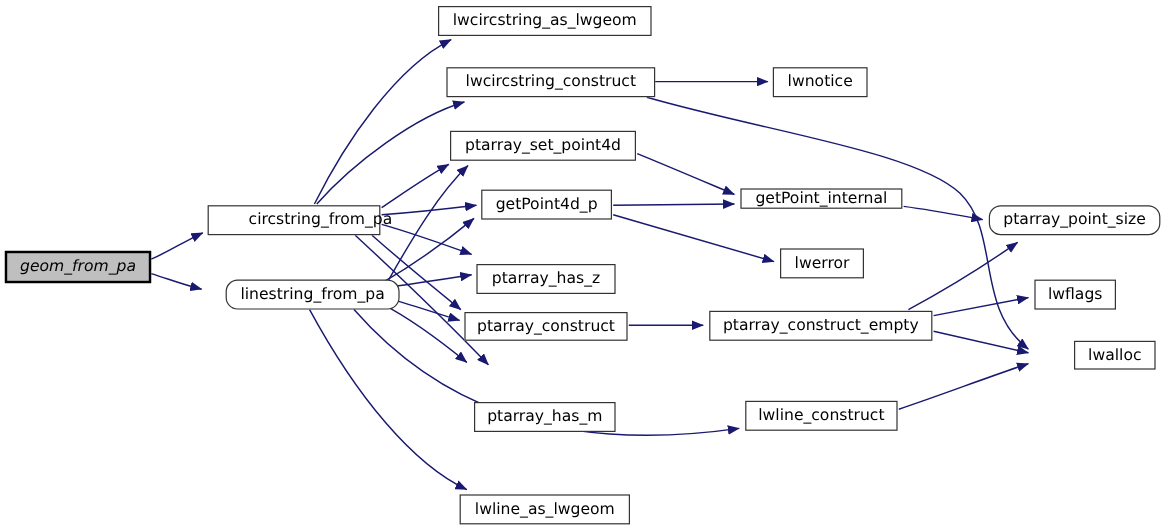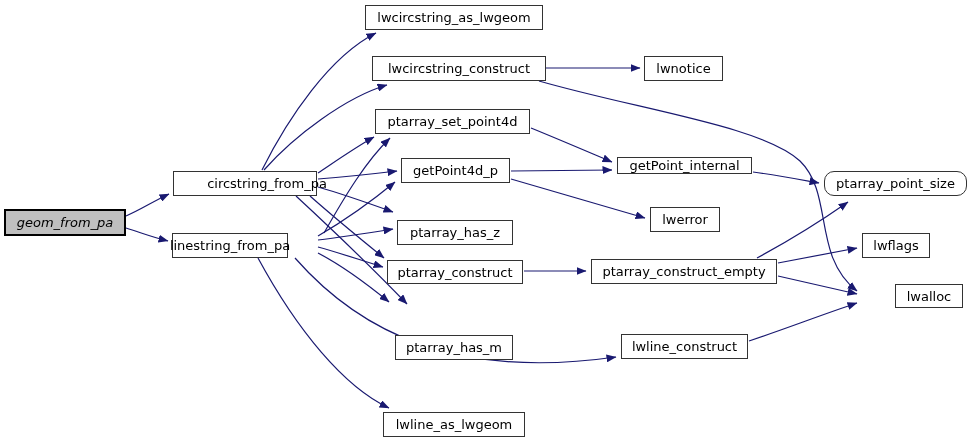--- a/index.html
+++ b/index.html
@@ -72,21 +72,21 @@
     <path d="M753,172 C776,175 797,179 819,183" marker-end="url(#arrow)"></path>
     <path d="M524,271 L586,271" marker-end="url(#arrow)"></path>
     <path d="M757,258 C783,244 818,223 848,202" marker-end="url(#arrow)"></path>
     <path d="M778,263 C805,258 831,253 857,248" marker-end="url(#arrow)"></path>
     <path d="M778,276 C805,282 831,288 857,294" marker-end="url(#arrow)"></path>
     <path d="M749,341 C785,329 821,315 857,303" marker-end="url(#arrow)"></path>
   </svg>
 
   <div class="node highlight" style="left:4px;top:209px;width:122px;height:27px;">geom_from_pa</div>
   <div class="node" style="left:173px;top:171px;width:144px;height:25px;padding-left:44px;">circstring_from_pa</div>
-  <div class="node" style="left:172px;top:233px;width:116px;height:25px;">linestring_from_pa</div>
+  <div class="node" style="left:188px;top:233px;width:145px;height:25px;border-radius:10px;">linestring_from_pa</div>
   <div class="node" style="left:365px;top:5px;width:178px;height:25px;">lwcircstring_as_lwgeom</div>
   <div class="node" style="left:372px;top:56px;width:174px;height:25px;">lwcircstring_construct</div>
   <div class="node" style="left:644px;top:56px;width:79px;height:25px;">lwnotice</div>
   <div class="node" style="left:375px;top:109px;width:155px;height:25px;">ptarray_set_point4d</div>
   <div class="node" style="left:401px;top:158px;width:109px;height:25px;">getPoint4d_p</div>
   <div class="node" style="left:617px;top:157px;width:135px;height:17px;">getPoint_internal</div>
   <div class="node" style="left:397px;top:208px;width:116px;height:25px;margin-top:12px;">ptarray_has_z</div>
   <div class="node" style="left:650px;top:207px;width:70px;height:25px;">lwerror</div>
   <div class="node" style="left:387px;top:260px;width:136px;height:24px;">ptarray_construct</div>
   <div class="node" style="left:591px;top:259px;width:186px;height:25px;">ptarray_construct_empty</div>

